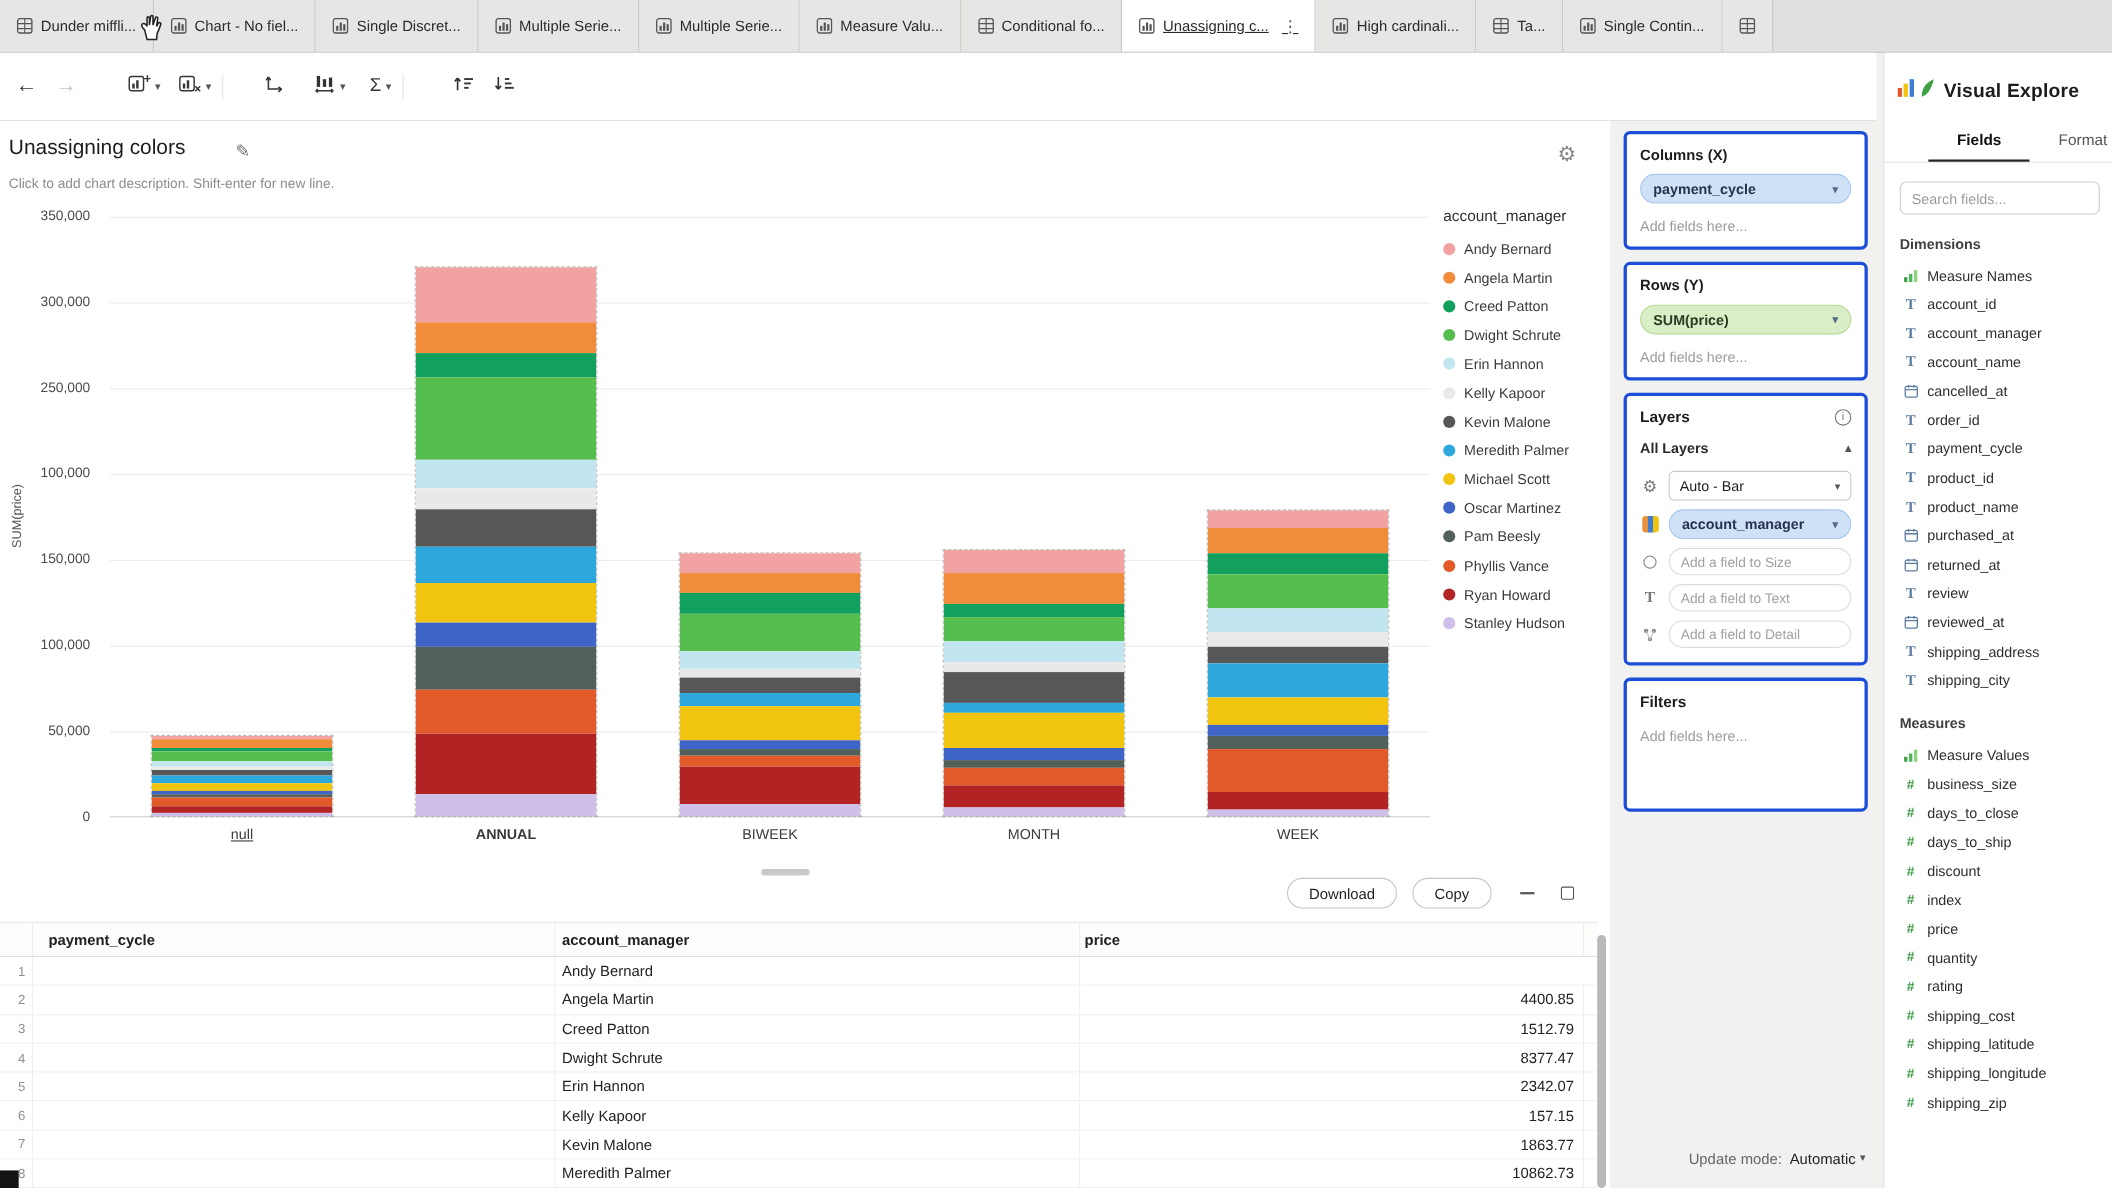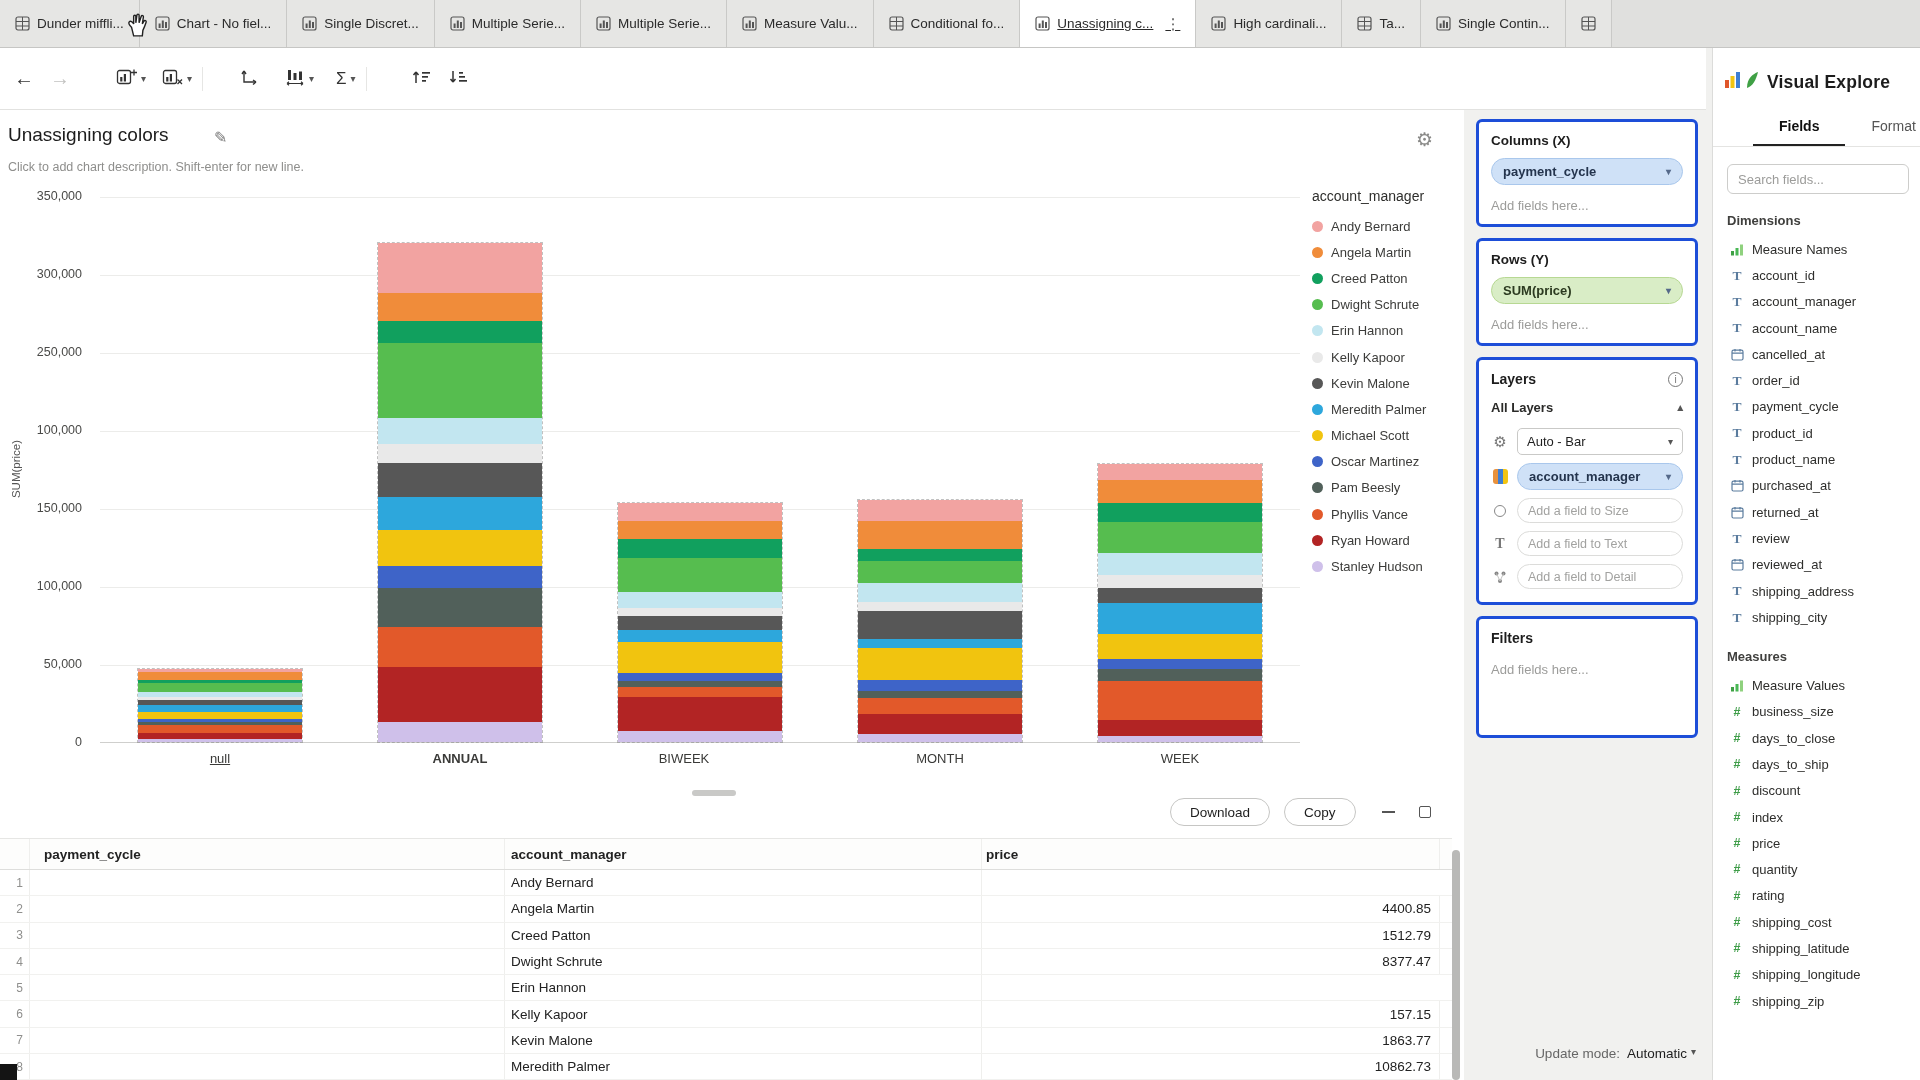--- a/index.html
+++ b/index.html
@@ -410,21 +410,21 @@
         <div class="seg" style="height: 21.84px; background: rgb(194, 230, 240);"></div>
         <div class="seg" style="height: 31.2px; background: rgb(86, 189, 79);"></div>
         <div class="seg" style="height: 18.72px; background: rgb(17, 160, 94);"></div>
         <div class="seg" style="height: 23.4px; background: rgb(240, 140, 58);"></div>
         <div class="seg" style="height: 15.6px; background: rgb(242, 163, 161);"></div>
       </div>
     </div>
   <div class="xaxis">
       <div class="xtick" style="left: 0px; width: 240px; text-decoration: underline;">null</div>
       <div class="xtick" style="left: 240px; width: 240px; font-weight: bold;">ANNUAL</div>
-      <div class="xtick" style="left: 464px; width: 240px;">BIWEEK</div>
+      <div class="xtick" style="left: 480px; width: 240px;">BIWEEK</div>
       <div class="xtick" style="left: 720px; width: 240px;">MONTH</div>
       <div class="xtick" style="left: 960px; width: 240px;">WEEK</div>
     </div>
   <div class="axis-scroll-pill"></div>
 
   <div class="legend">
     <div class="legend-title">account_manager</div>
     <div>
         <div class="legend-item">
           <span class="dot" style="background: rgb(242, 163, 161);"></span>
@@ -520,20 +520,21 @@
         <div class="trow">
           <div class="cell c0">4</div>
           <div class="cell c1"></div>
           <div class="cell c2">Dwight Schrute</div>
           <div class="cell c3">8377.47</div>
         </div>
         <div class="trow">
           <div class="cell c0">5</div>
           <div class="cell c1"></div>
           <div class="cell c2">Erin Hannon</div>
+          <div class="cell c3">2342.07</div>
         </div>
         <div class="trow">
           <div class="cell c0">6</div>
           <div class="cell c1"></div>
           <div class="cell c2">Kelly Kapoor</div>
           <div class="cell c3">157.15</div>
         </div>
         <div class="trow">
           <div class="cell c0">7</div>
           <div class="cell c1"></div>

